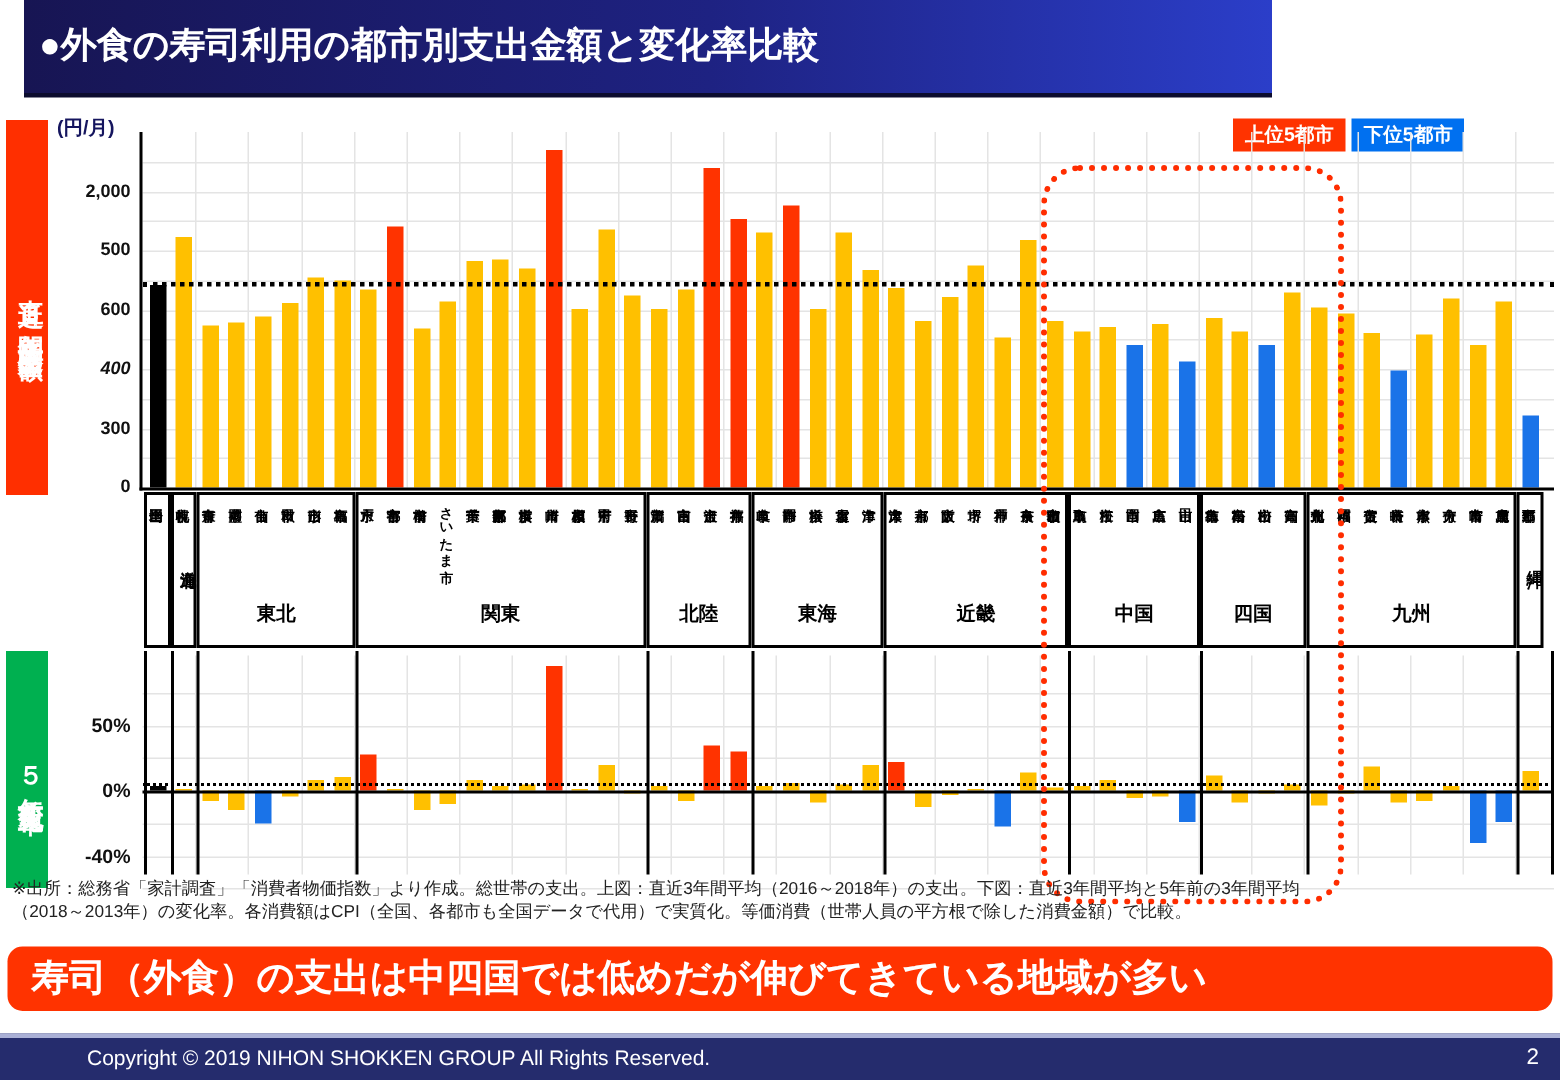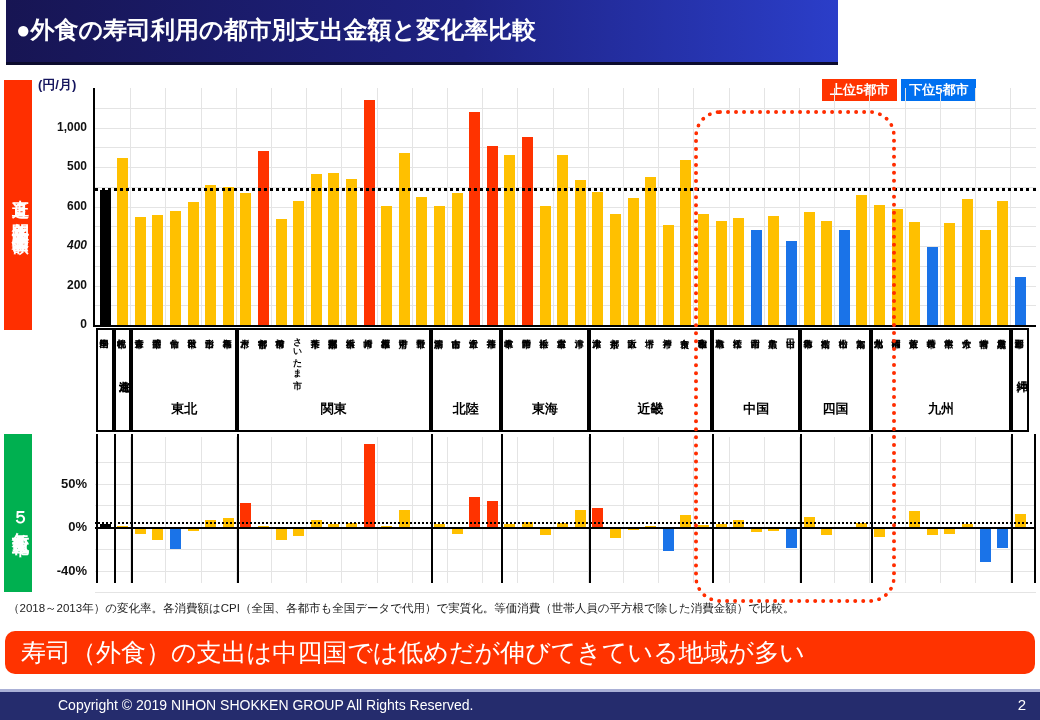--- a/index.html
+++ b/index.html
@@ -1,20 +1,20 @@
 <!DOCTYPE html>
 <html><head>
 <meta charset="utf-8">
 <style>
   html,body{margin:0;padding:0;}
   body{width:1040px;height:720px;position:relative;background:#fff;overflow:hidden;
        font-family:"Liberation Sans","DejaVu Sans",sans-serif;}
   #page{position:absolute;inset:0;}
   
-  .header{position:absolute;left:6px;top:0;width:832px;height:62px;
+  .header{position:absolute;left:16px;top:0;width:832px;height:62px;
           background:linear-gradient(90deg,#171553 0%,#1e2282 55%,#2b3ec9 100%);
           border-bottom:3px solid #0c0c2e;}
   .title{position:absolute;left:10px;top:14px;color:#fff;font-size:24px;font-weight:bold;white-space:nowrap;}
   .logo{position:absolute;left:845px;top:12px;background:#e60000;border:4px solid #ffe100;
         border-radius:20px;color:#ffe100;font-size:18px;font-weight:bold;padding:3px 12px;}
   .pageno{position:absolute;left:985px;top:16px;color:#fff;font-size:20px;font-weight:bold;}
   
   .vlabel{position:absolute;color:#fff;font-weight:bold;writing-mode:vertical-rl;text-orientation:upright;
           text-align:center;letter-spacing:2px;}
   .vlabel.red{left:4px;top:80px;width:28px;height:250px;background:#ff2f00;font-size:17px;}
@@ -30,21 +30,21 @@
   .citylabel{position:absolute;writing-mode:vertical-rl;text-orientation:upright;
              font-size:9px;font-weight:bold;color:#000;line-height:1;letter-spacing:0;}
   .regionlabel{position:absolute;font-size:13px;font-weight:bold;color:#000;text-align:center;}
   .regionlabel.vert{writing-mode:vertical-rl;text-orientation:upright;font-size:11px;text-align:left;}
   .legend{position:absolute;top:79px;left:822px;display:flex;gap:4px;}
   .legend span{display:block;color:#fff;font-size:13px;font-weight:bold;padding:2px 8px;}
   .hibox{position:absolute;border:4px dotted #ff2d00;border-radius:26px;}
   
   .footnote{position:absolute;left:8px;top:586px;width:1026px;font-size:11.5px;color:#222;line-height:1.28;}
   .banner{position:absolute;left:5px;top:631px;width:1030px;height:43px;background:#ff3300;border-radius:10px;
-          color:#fff;font-size:25px;font-weight:normal;line-height:43px;padding-left:16px;box-sizing:border-box;white-space:nowrap;}
+          color:#fff;font-size:25px;font-weight:bold;line-height:43px;padding-left:16px;box-sizing:border-box;white-space:nowrap;}
   .footer{position:absolute;left:0;top:689px;width:1040px;height:31px;background:#252c6d;border-top:3px solid #aab0d6;box-sizing:border-box;}
   .footer .copy{position:absolute;left:10px;top:5px;color:#fff;font-size:14px;margin-left:48px;}
   .footer .pg{position:absolute;right:14px;top:4px;color:#fff;font-size:15px;}
 </style>
 </head>
 <body>
 
 <div id="page">
 
   <div class="header">
@@ -126,25 +126,25 @@
       <div class="gl" style="left: 975px; top: 437px; width: 1px; height: 146px;"></div>
       <div class="gl" style="left: 1010.2px; top: 88px; width: 1px; height: 237px;"></div>
       <div class="gl" style="left: 1010.2px; top: 437px; width: 1px; height: 146px;"></div>
       <div class="gl" style="left: 95px; top: 592.25px; width: 941px; height: 1px;"></div>
       <div class="gl" style="left: 95px; top: 570.5px; width: 941px; height: 1px;"></div>
       <div class="gl" style="left: 95px; top: 548.75px; width: 941px; height: 1px;"></div>
       <div class="gl" style="left: 95px; top: 505.25px; width: 941px; height: 1px;"></div>
       <div class="gl" style="left: 95px; top: 483.5px; width: 941px; height: 1px;"></div>
       <div class="gl" style="left: 95px; top: 461.75px; width: 941px; height: 1px;"></div>
       <div class="tick" style="left: 37px; top: 317px;">0</div>
-      <div class="tick" style="left: 37px; top: 277.5px;">200</div>
+      <div class="tick" style="left: 37px; top: 277.5px;">300</div>
       <div class="tick" style="left: 37px; top: 238px; font-style: italic;">400</div>
       <div class="tick" style="left: 37px; top: 198.5px;">600</div>
       <div class="tick" style="left: 37px; top: 159px;">500</div>
-      <div class="tick" style="left: 37px; top: 119.5px;">1,000</div>
+      <div class="tick" style="left: 37px; top: 119.5px;">2,000</div>
       <div class="tick" style="left: 37px; top: 475.5px; font-size: 13px;">50%</div>
       <div class="tick" style="left: 37px; top: 519px; font-size: 13px;">0%</div>
       <div class="tick" style="left: 37px; top: 562.5px; font-size: 13px;">-40%</div>
       <div class="bar" style="left: 99.5px; top: 189.713px; width: 11px; height: 135.287px; background: rgb(0, 0, 0);"></div>
       <div class="bar" style="left: 99.5px; top: 524.39px; width: 11px; height: 2.61px; background: rgb(0, 0, 0);"></div>
       <div class="bar" style="left: 117.1px; top: 158.112px; width: 11px; height: 166.887px; background: rgb(255, 192, 0);"></div>
       <div class="bar" style="left: 117.1px; top: 526.13px; width: 11px; height: 0.87px; background: rgb(255, 192, 0);"></div>
       <div class="bar" style="left: 134.7px; top: 217.363px; width: 11px; height: 107.638px; background: rgb(255, 192, 0);"></div>
       <div class="bar" style="left: 134.7px; top: 527px; width: 11px; height: 6.96px; background: rgb(255, 192, 0);"></div>
       <div class="bar" style="left: 152.3px; top: 215.387px; width: 11px; height: 109.612px; background: rgb(255, 192, 0);"></div>
@@ -335,21 +335,21 @@
       <div class="citylabel" style="left: 926.2px; top: 332px; height: 78px;">長崎市</div>
       <div class="citylabel" style="left: 943.8px; top: 332px; height: 78px;">熊本市</div>
       <div class="citylabel" style="left: 961.4px; top: 332px; height: 78px;">大分市</div>
       <div class="citylabel" style="left: 979px; top: 332px; height: 78px;">宮崎市</div>
       <div class="citylabel" style="left: 996.6px; top: 332px; height: 78px;">鹿児島市</div>
       <div class="citylabel" style="left: 1014.2px; top: 332px; height: 78px;">那覇市</div>
       <div class="hibox" style="left: 694.4px; top: 110px; width: 194px; height: 485px;"></div>
     </div>
 
   <div class="footnote">
-    <br>
+    <span>※出所：総務省「家計調査」「消費者物価指数」より作成。総世帯の支出。上図：直近3年間平均（2016～2018年）の支出。下図：直近3年間平均と5年前の3年間平均</span><br>
     <span>（2018～2013年）の変化率。各消費額はCPI（全国、各都市も全国データで代用）で実質化。等価消費（世帯人員の平方根で除した消費金額）で比較。</span>
   </div>
 
   <div class="banner">寿司（外食）の支出は中四国では低めだが伸びてきている地域が多い</div>
 
   <div class="footer">
     <div class="copy">Copyright © 2019 NIHON SHOKKEN GROUP All Rights Reserved.</div>
     <div class="pg">2</div>
   </div>
 

